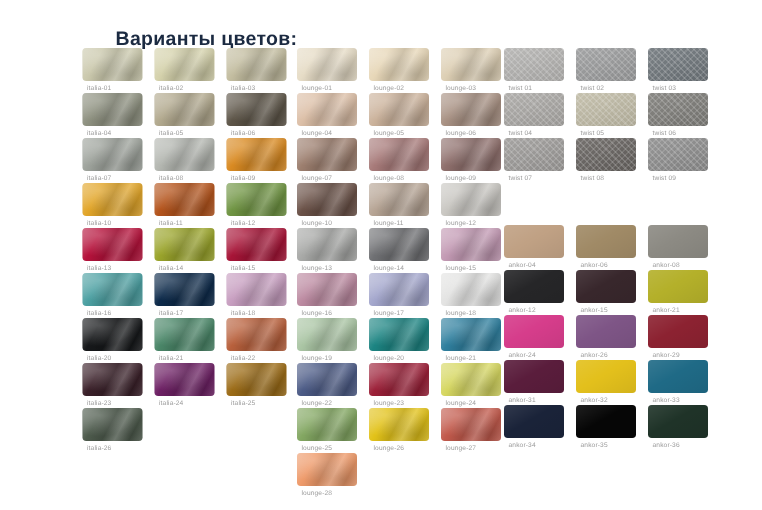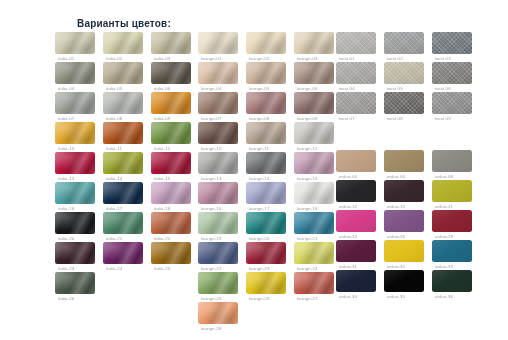--- a/index.html
+++ b/index.html
@@ -6,21 +6,21 @@
   body{
     width:508px;height:340px;
     background:#ffffff;
     font-family:"Liberation Sans","DejaVu Sans",sans-serif;
     overflow:hidden;
     position:relative;
   }
   #page-title{
     position:absolute;
     left:57px; top:18px;
-    font-size:10px;
+    font-size:13px;
     font-weight:bold;
     color:#1b2a41;
     letter-spacing:.2px;
     padding-left:20px;
   }
   .board{
     position:absolute;
     left:0; top:0; width:508px; height:340px;
   }
   .group{

